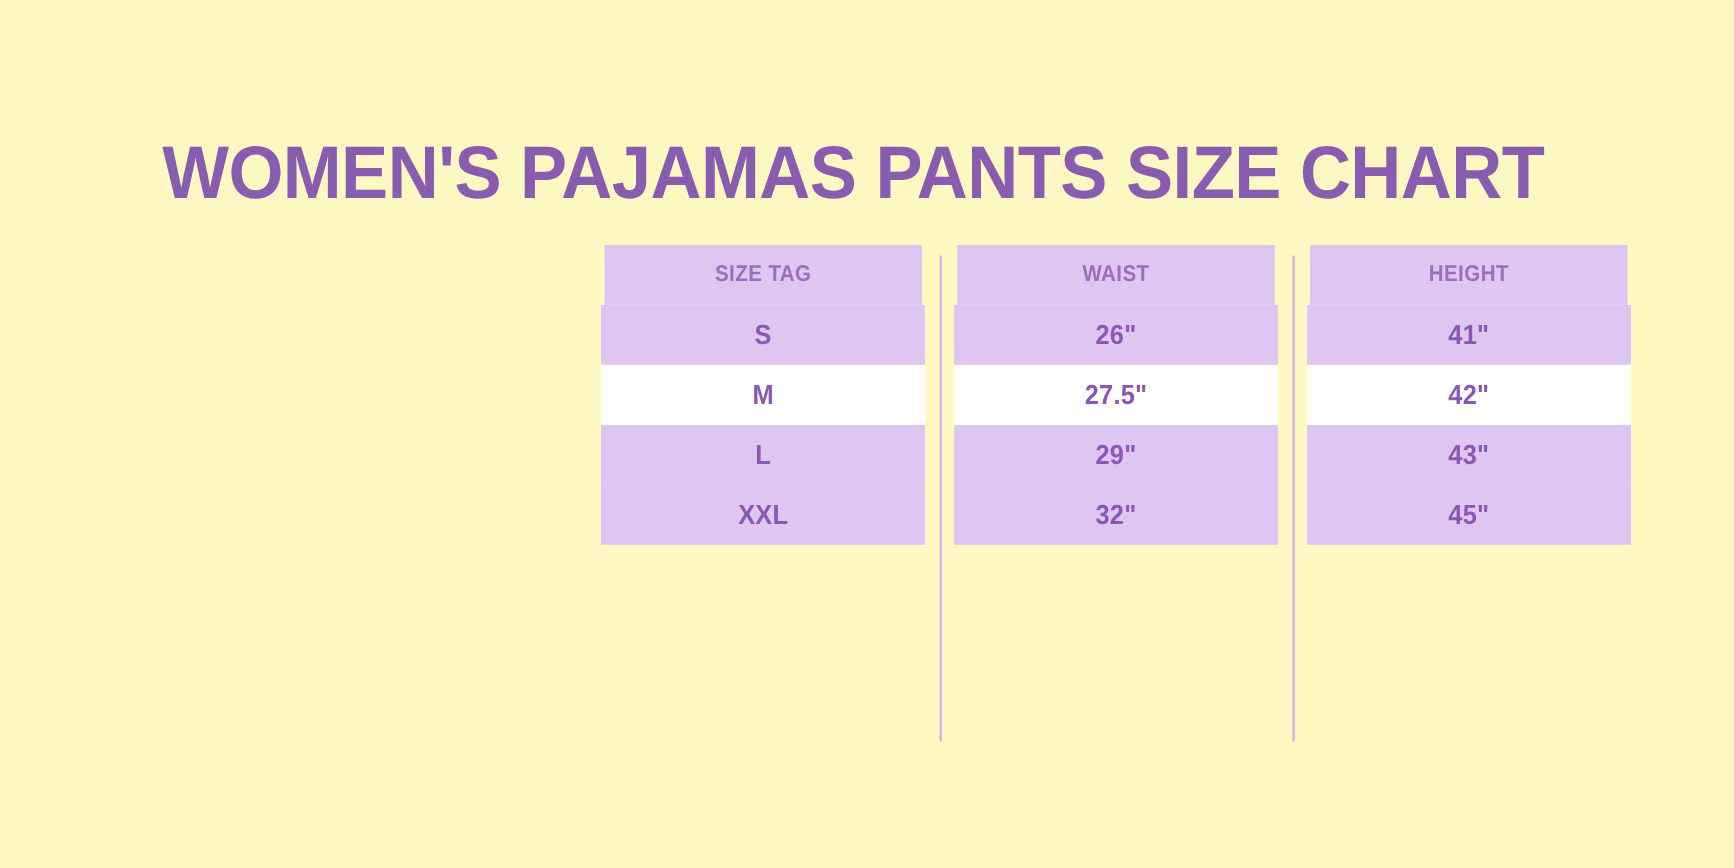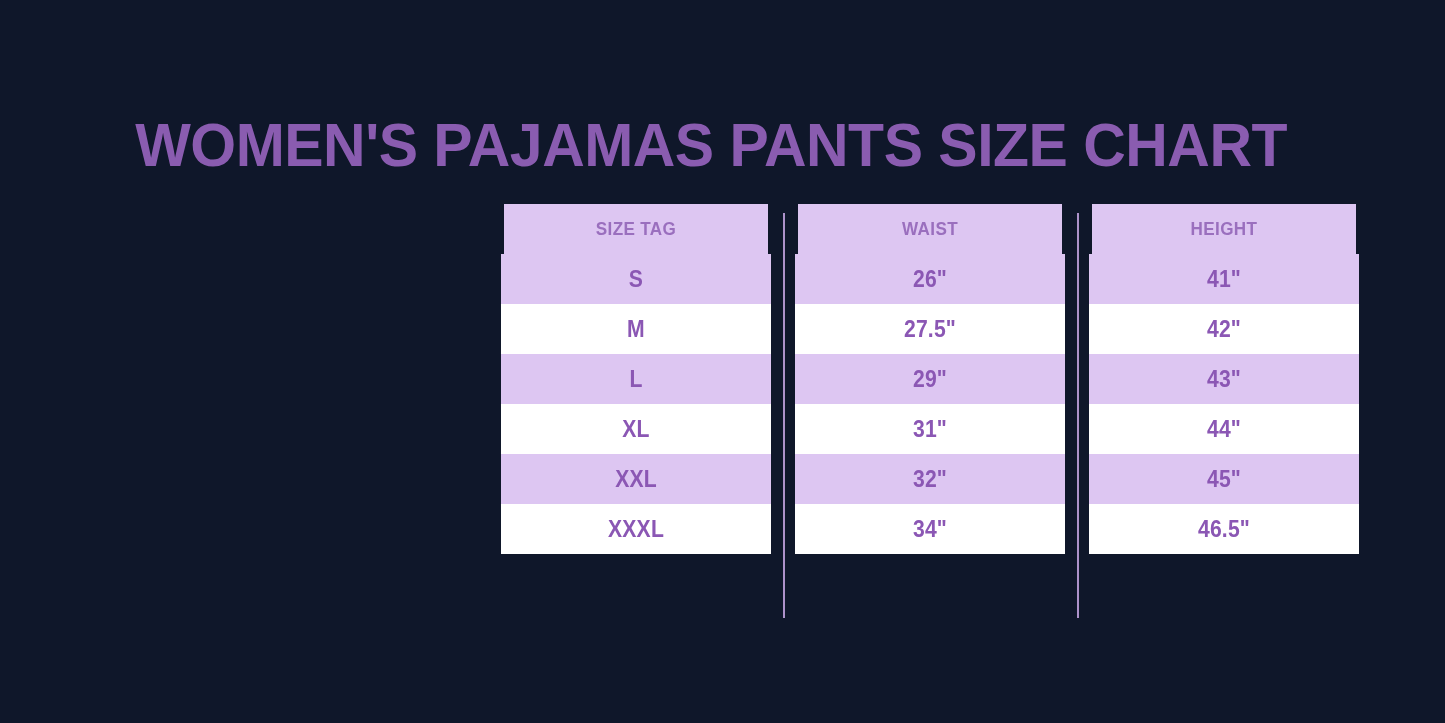--- a/index.html
+++ b/index.html
@@ -11,21 +11,21 @@
     height: 723px;
     background: #ffffff;
     font-family: "Liberation Sans", sans-serif;
     overflow: hidden;
   }
 
   .page {
     position: relative;
     width: 1445px;
     height: 723px;
-    background: #0f172a;
+    background: #fef9c3;
   }
 
   
   .chart-title {
     position: absolute;
     left: 0;
     top: 64px;
     width: 1445px;
     text-align: center;
     padding-right: 24px;
@@ -134,34 +134,24 @@
         <tr class="plain">
           <td>M</td>
           <td>27.5"</td>
           <td>42"</td>
         </tr>
         <tr class="band">
           <td>L</td>
           <td>29"</td>
           <td>43"</td>
         </tr>
-        <tr class="plain">
-          <td>XL</td>
-          <td>31"</td>
-          <td>44"</td>
-        </tr>
         <tr class="band">
           <td>XXL</td>
           <td>32"</td>
           <td>45"</td>
-        </tr>
-        <tr class="plain">
-          <td>XXXL</td>
-          <td>34"</td>
-          <td>46.5"</td>
         </tr>
       </tbody>
     </table>
   </div>
 
   <div class="col-rule r1"></div>
   <div class="col-rule r2"></div>
 
 </div>
 

